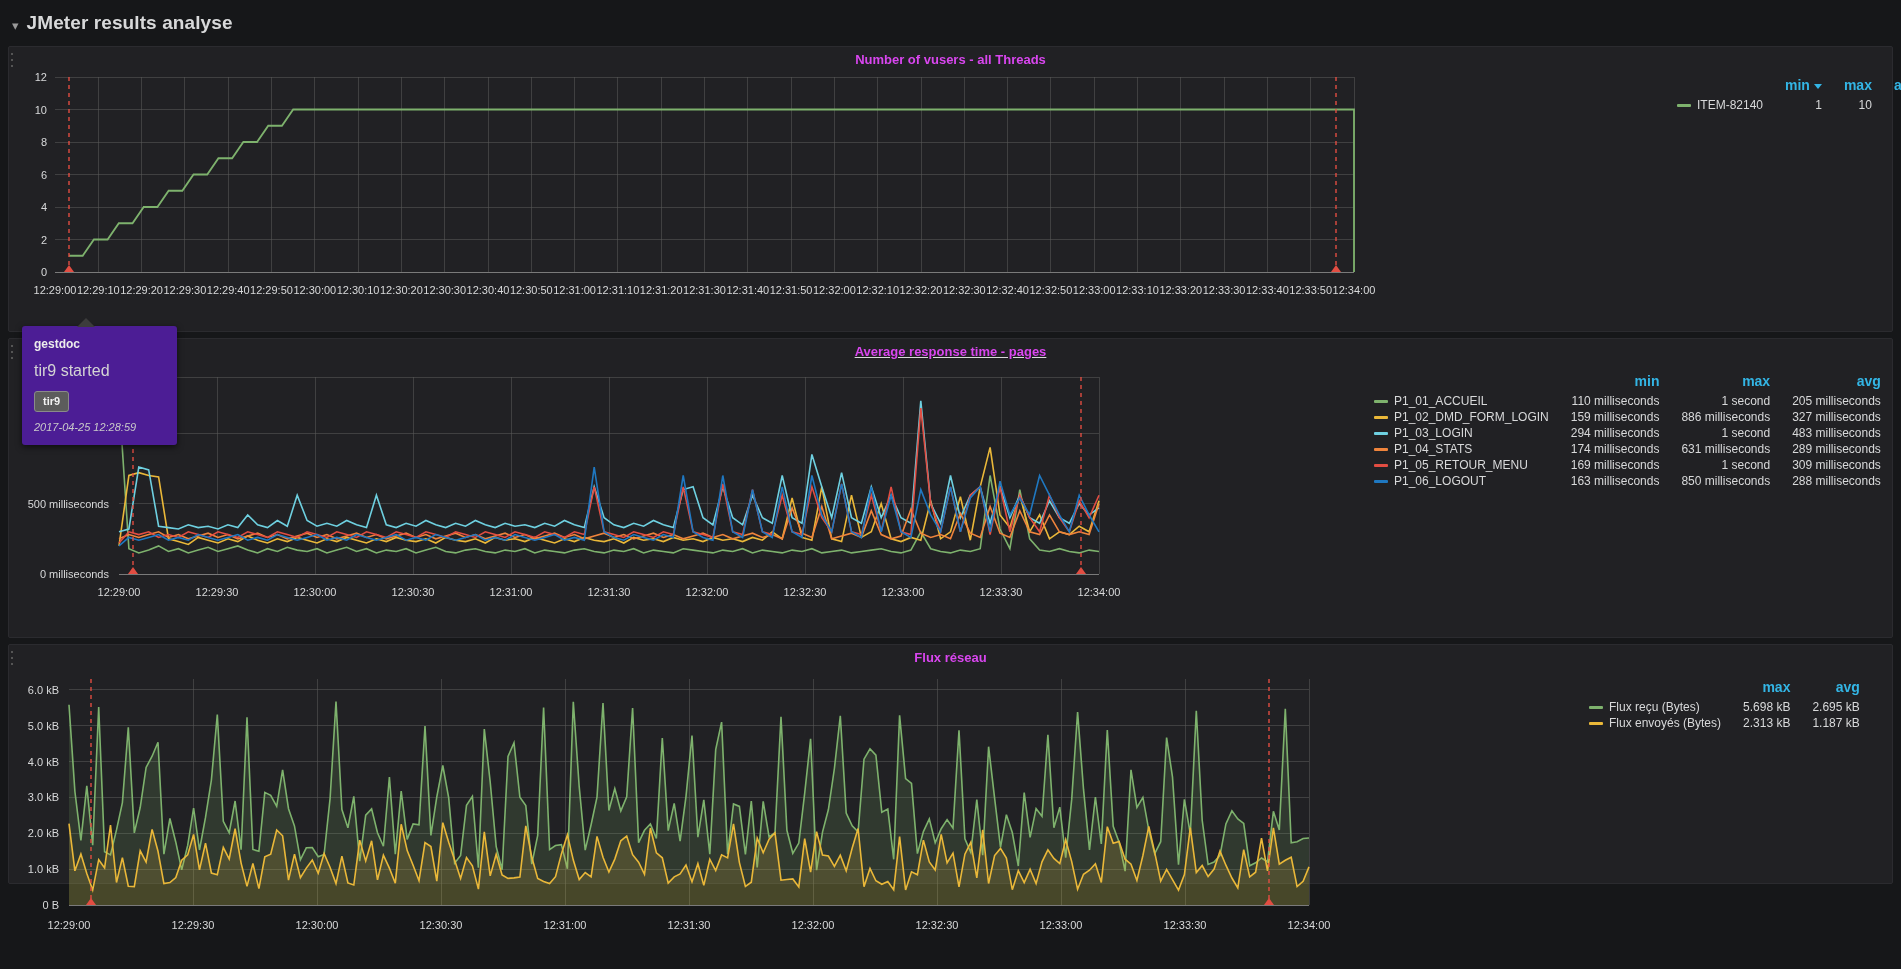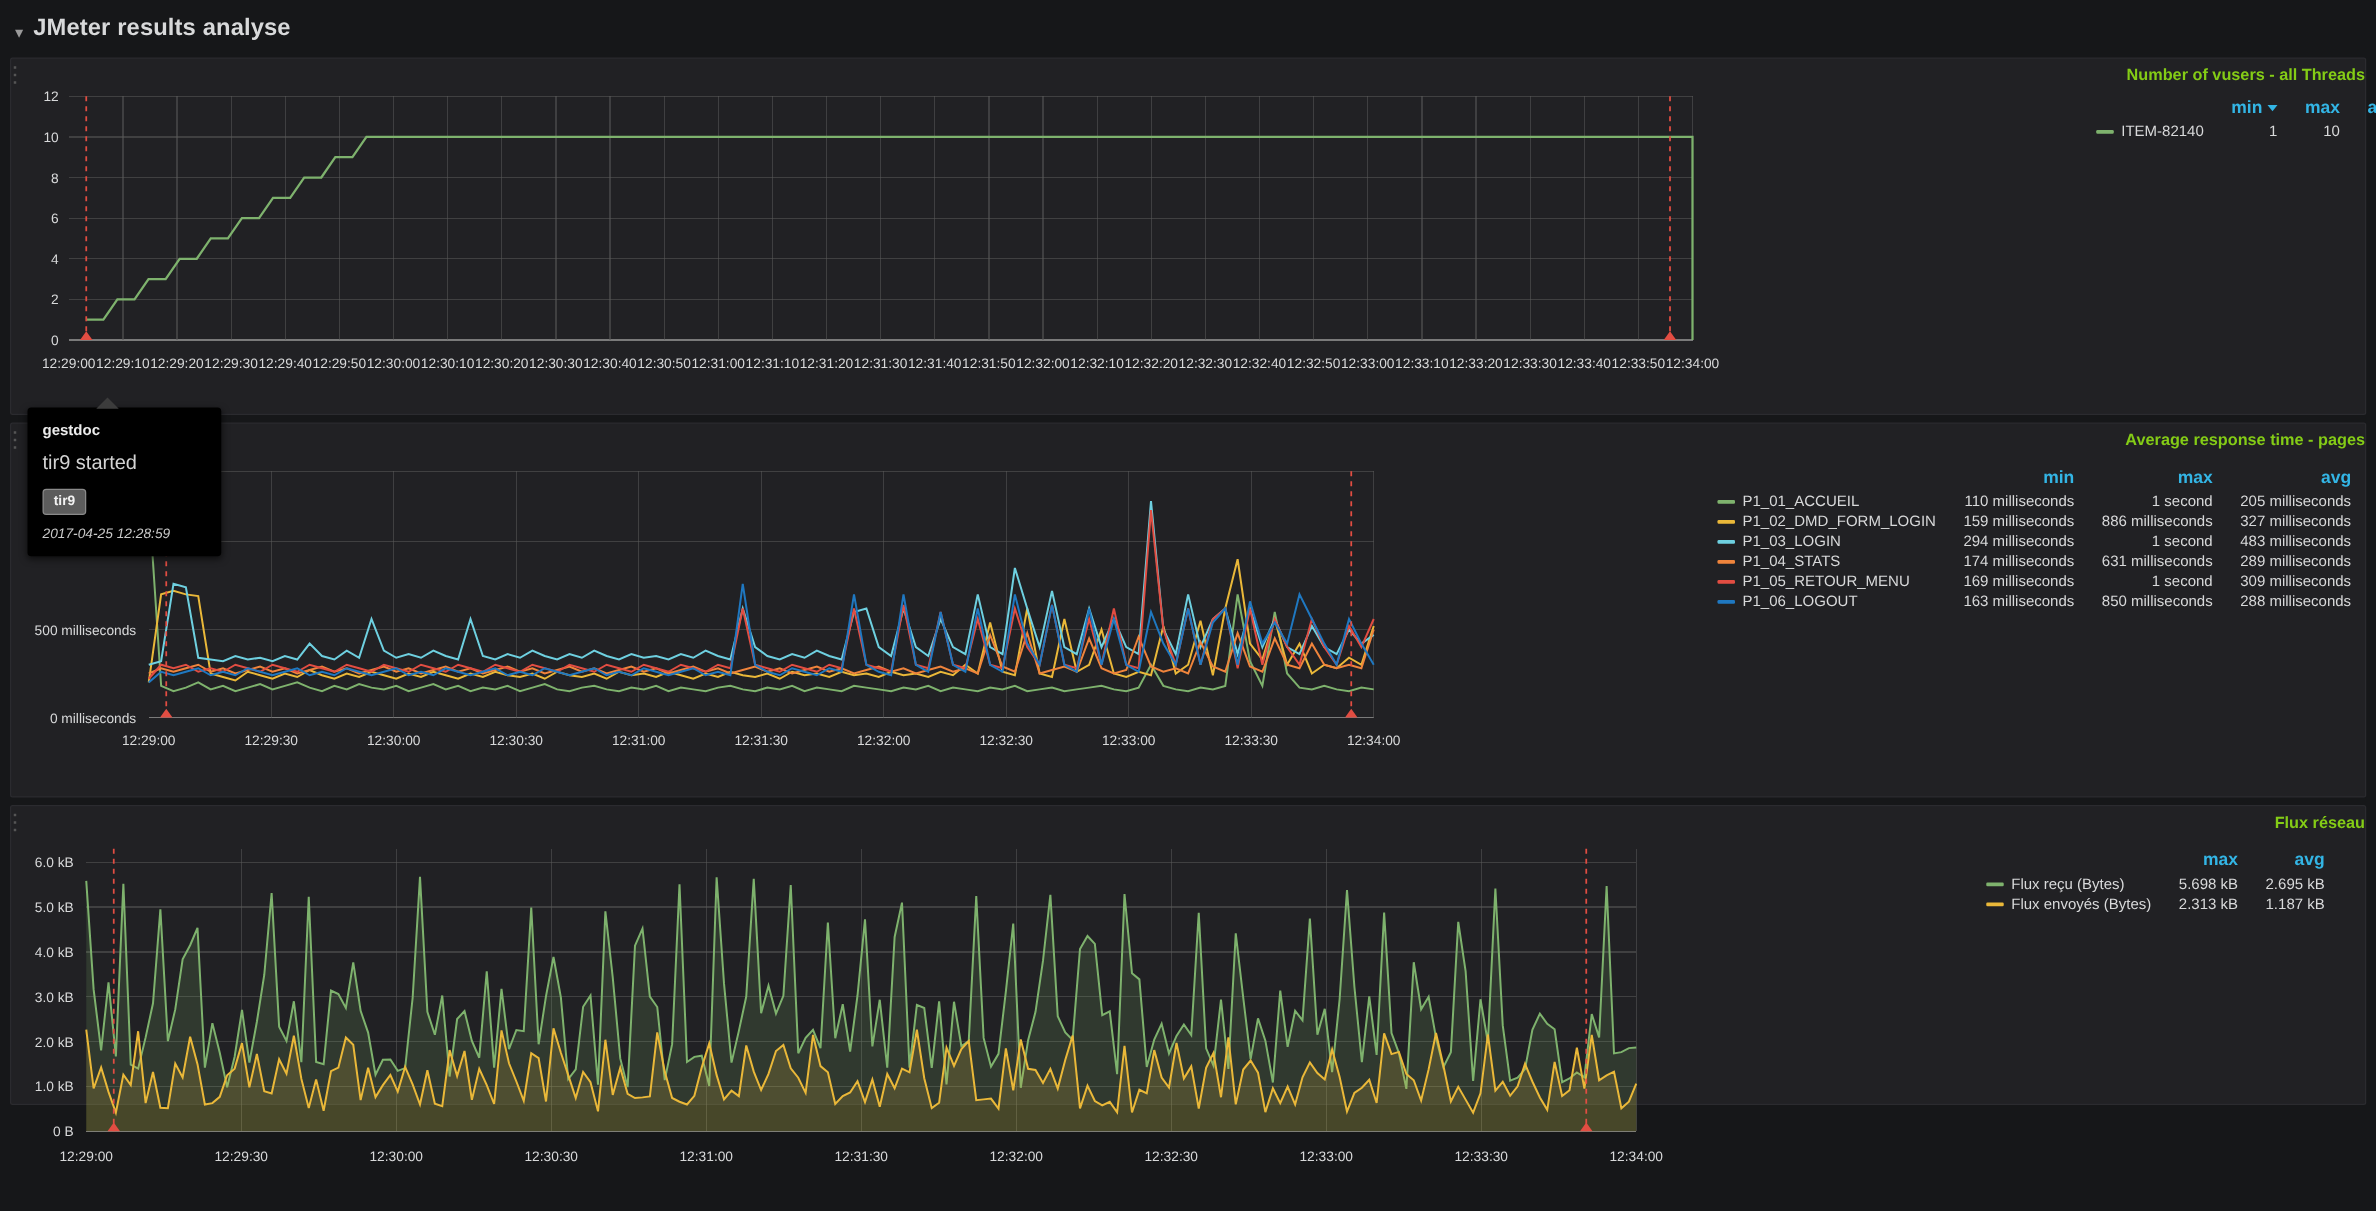--- a/index.html
+++ b/index.html
@@ -39,24 +39,24 @@
   
   .panel {
     background: #212124;
     border: 1px solid #2b2b2f;
     box-sizing: border-box;
     position: relative;
     margin: 0 8px 6px 8px;
     border-radius: 2px;
   }
   .panel-title {
-    text-align: right;
+    text-align: center;
     font-size: 13px;
     font-weight: bold;
-    color: #84cc16;
+    color: #d946ef;
     padding-top: 5px;
     height: 20px;
     box-sizing: border-box;
   }
   .panel-body { position: relative; display: flex; }
   .graph-area { position: relative; flex: 0 0 auto; }
   .legend-area { position: relative; flex: 1 1 auto; }
 
   
   .drag-handle {
@@ -117,21 +117,21 @@
   .legend .swatch {
     display: inline-block;
     width: 14px; height: 3px;
     border-radius: 1px;
     vertical-align: middle;
   }
 
   
   .annot-tooltip {
     position: absolute;
-    background: #000000;
+    background: #4c1d95;
     border-radius: 3px;
     padding: 9px 12px 10px 12px;
     width: 131px;
     box-shadow: 0 2px 6px rgba(0,0,0,.6);
     z-index: 50;
     font-size: 12px;
     line-height: 1.5;
   }
   .annot-tooltip .arrow {
     position: absolute;
@@ -292,21 +292,21 @@
   </div>
 
   <div class="annot-tooltip" style="left:22px; top:326px;">
     <span class="arrow"></span>
     <div class="annot-title">gestdoc</div>
     <div class="annot-text">tir9 started</div>
     <div><span class="annot-tag">tir9</span></div>
     <div class="annot-time">2017-04-25 12:28:59</div>
   </div>
 
-  <div class="panel" style="height:300px;">
+  <div class="panel" style="height:300px;text-decoration:underline;">
     <div class="drag-handle">
         <i></i>
         <i></i>
         <i></i>
       </div>
     <div class="panel-title">Average response time - pages</div>
     <div class="panel-body">
       <div class="graph-area">
         <svg id="svg-p2" width="1345" height="270">
             <line x1="110" x2="1090" y1="215" y2="215" class="gridline"></line>

